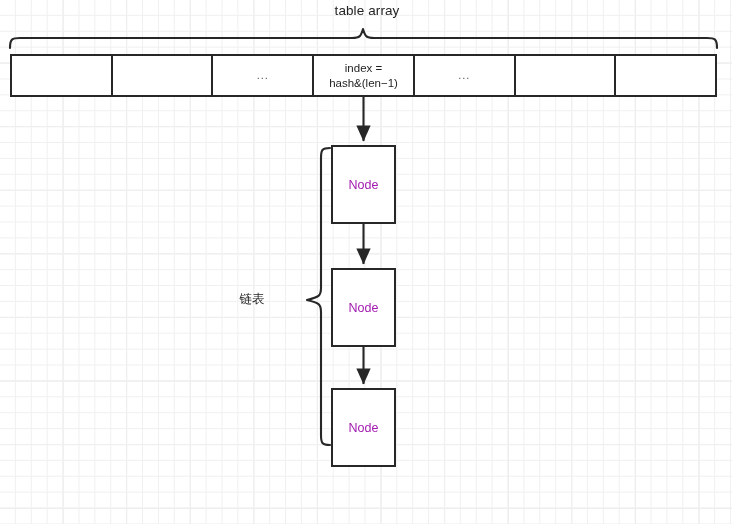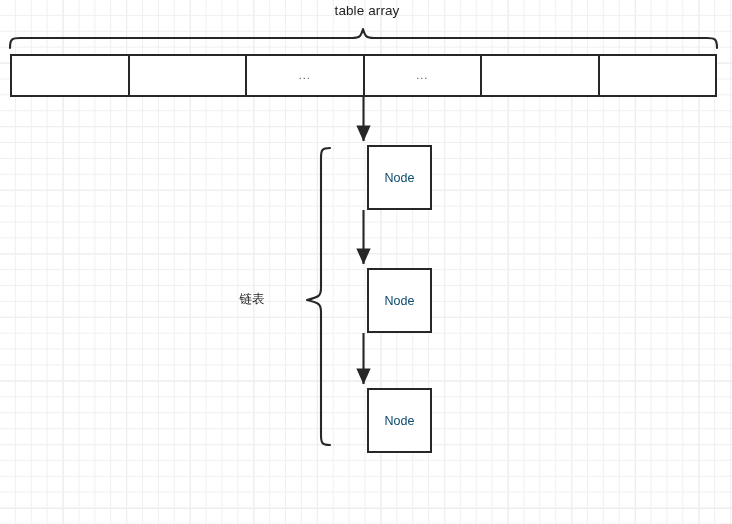--- a/index.html
+++ b/index.html
@@ -87,30 +87,29 @@
   }
   .array-cell .line {
     display: block;
     white-space: nowrap;
   }
 
   
   .node-box {
     position: absolute;
     width: 65px;
-    height: 65px;
+    height: 79px;
     box-sizing: border-box;
     border: 2.2px solid #272727;
     background: #ffffff;
     display: flex;
     align-items: center;
     justify-content: center;
     font-size: 12.5px;
-    color: #0c4a6e;
-    margin-left: 36px;
+    color: #a21caf;
   }
   #node-0 { left: 331px; top: 145px; }
   #node-1 { left: 331px; top: 268px; }
   #node-2 { left: 331px; top: 388px; }
 
   
   .chain-label {
     position: absolute;
     left: 222px;
     top: 291px;
@@ -174,20 +173,24 @@
   <div class="array-row">
 
     <div class="array-cell"></div>
 
     <div class="array-cell"></div>
 
     <div class="array-cell">
       <span class="ellipsis line">...</span>
     </div>
 
+    <div class="array-cell">
+      <span class="line">index =</span>
+      <span class="line">hash&amp;(len−1)</span>
+    </div>
 
     <div class="array-cell">
       <span class="ellipsis line">...</span>
     </div>
 
     <div class="array-cell"></div>
 
     <div class="array-cell"></div>
 
   </div>

